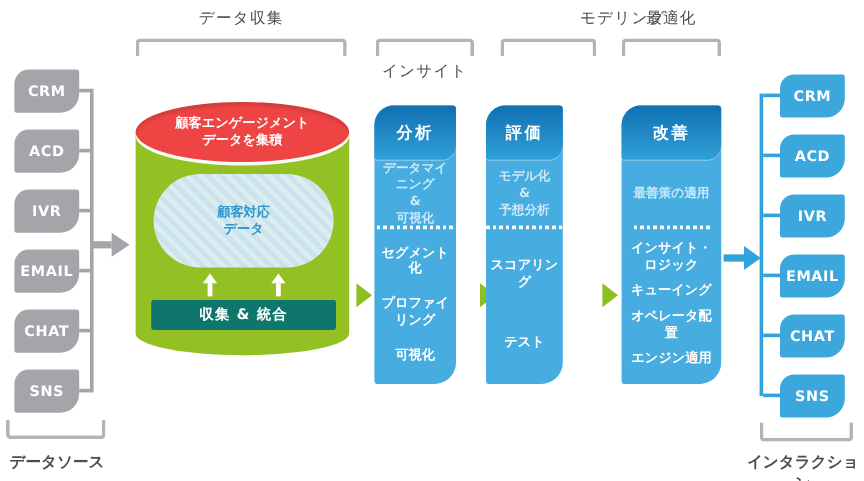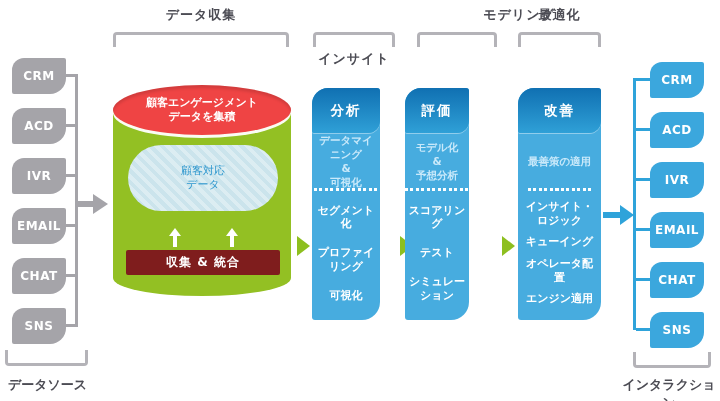--- a/index.html
+++ b/index.html
@@ -1,20 +1,20 @@
 <!DOCTYPE html>
 <html><head>
 <meta charset="utf-8">
 <style>
   html,body{margin:0;padding:0;background:#fff;}
   .canvas{position:relative;width:720px;height:401px;background:#ffffff;
           font-family:"DejaVu Sans",sans-serif;overflow:hidden;}
 
   
-  .stage-label{position:absolute;top:6px;font-size:13px;font-weight:700;
+  .stage-label{position:absolute;top:6px;font-size:13px;font-weight:400;
                color:#4C4C54;text-align:center;letter-spacing:1px;}
   .bracket-top{position:absolute;top:32px;height:15px;box-sizing:border-box;
                border:3px solid #B4B3B8;border-bottom:none;border-radius:4px 4px 0 0;}
   .bracket-bottom{position:absolute;height:16px;box-sizing:border-box;
                border:3px solid #B4B3B8;border-top:none;border-radius:0 0 4px 4px;}
   .group-label{position:absolute;font-size:13px;font-weight:600;color:#4C4C54;text-align:center;}
 
   
   .node{position:absolute;width:54px;height:36px;border-radius:12px 2px 16px 2px;
         color:#fff;font-weight:bold;font-size:12px;letter-spacing:.5px;
@@ -36,32 +36,32 @@
            border-top:10px solid transparent;border-bottom:10px solid transparent;}
 
   
   .cyl-body{position:absolute;left:113px;top:110px;width:178px;height:186px;
             background:#93C023;border-radius:0 0 50% 50% / 0 0 18px 18px;}
   .cyl-top{position:absolute;left:113px;top:85px;width:178px;height:50px;
            background:#ef4444;border-radius:50%;
            box-shadow:0 3px 0 rgba(255,255,255,.95), inset 0 3px 3px rgba(0,0,0,.12);
            display:flex;align-items:center;justify-content:center;text-align:center;
            color:#fff;font-weight:bold;font-size:11px;line-height:1.3;white-space:pre-line;}
-  .cyl-pill{position:absolute;left:128px;top:145px;width:150px;height:66px;border-radius:39px;
+  .cyl-pill{position:absolute;left:128px;top:145px;width:150px;height:78px;border-radius:39px;
             background:repeating-linear-gradient(45deg,#DCEDF2 0 4px,#CBE4EC 4px 8px);
             display:flex;align-items:center;justify-content:space-around;
-            color:#2E97CE;font-weight:normal;font-size:11px;text-align:center;
+            color:#2E97CE;font-weight:bold;font-size:11px;text-align:center;
             line-height:1.3;white-space:pre-line;gap:34px;}
   .up-arrow{position:absolute;width:12px;height:20px;}
   .up-arrow .head{width:0;height:0;margin:0 auto;
                   border-bottom:8px solid #fff;
                   border-left:6px solid transparent;border-right:6px solid transparent;}
   .up-arrow .stem{width:4px;height:11px;background:#fff;margin:0 auto;}
   .cyl-bar{position:absolute;left:126px;top:250px;width:154px;height:25px;
-           background:#7f1d1d;border-radius:2px;display:flex;align-items:center;
+           background:#0f766e;border-radius:2px;display:flex;align-items:center;
            justify-content:center;color:#fff;font-weight:bold;font-size:12px;letter-spacing:1px;}
 
   
   .panel{position:absolute;top:88px;height:232px;background:#47ACDF;
          border-radius:16px 3px 18px 3px;}
   .panel-header{position:absolute;top:0;left:0;right:0;height:45px;
          background:linear-gradient(180deg,#1070B2,#2FA0D7);
          border-radius:16px 3px 12px 2px;box-shadow:0 1px 0 rgba(255,255,255,.4);
          display:flex;align-items:center;justify-content:center;
          color:#fff;font-weight:bold;font-size:13.5px;letter-spacing:2px;}
@@ -145,21 +145,20 @@
 
   <div class="panel" style="left:405px;width:64px;">
     <div class="panel-header">評価</div>
     <div class="panel-sub">モデル化
 &amp;
 予想分析</div>
     <div class="panel-dots"></div>
     <div class="panel-items">
       <div class="panel-item">スコアリング</div>
       <div class="panel-item">テスト</div>
-      <div class="panel-item">シミュレーション</div>
     </div>
   </div>
 
   <div class="panel" style="left:518px;width:83px;">
     <div class="panel-header">改善</div>
     <div class="panel-sub">最善策の適用</div>
     <div class="panel-dots"></div>
     <div class="panel-items">
       <div class="panel-item">インサイト・
 ロジック</div>

